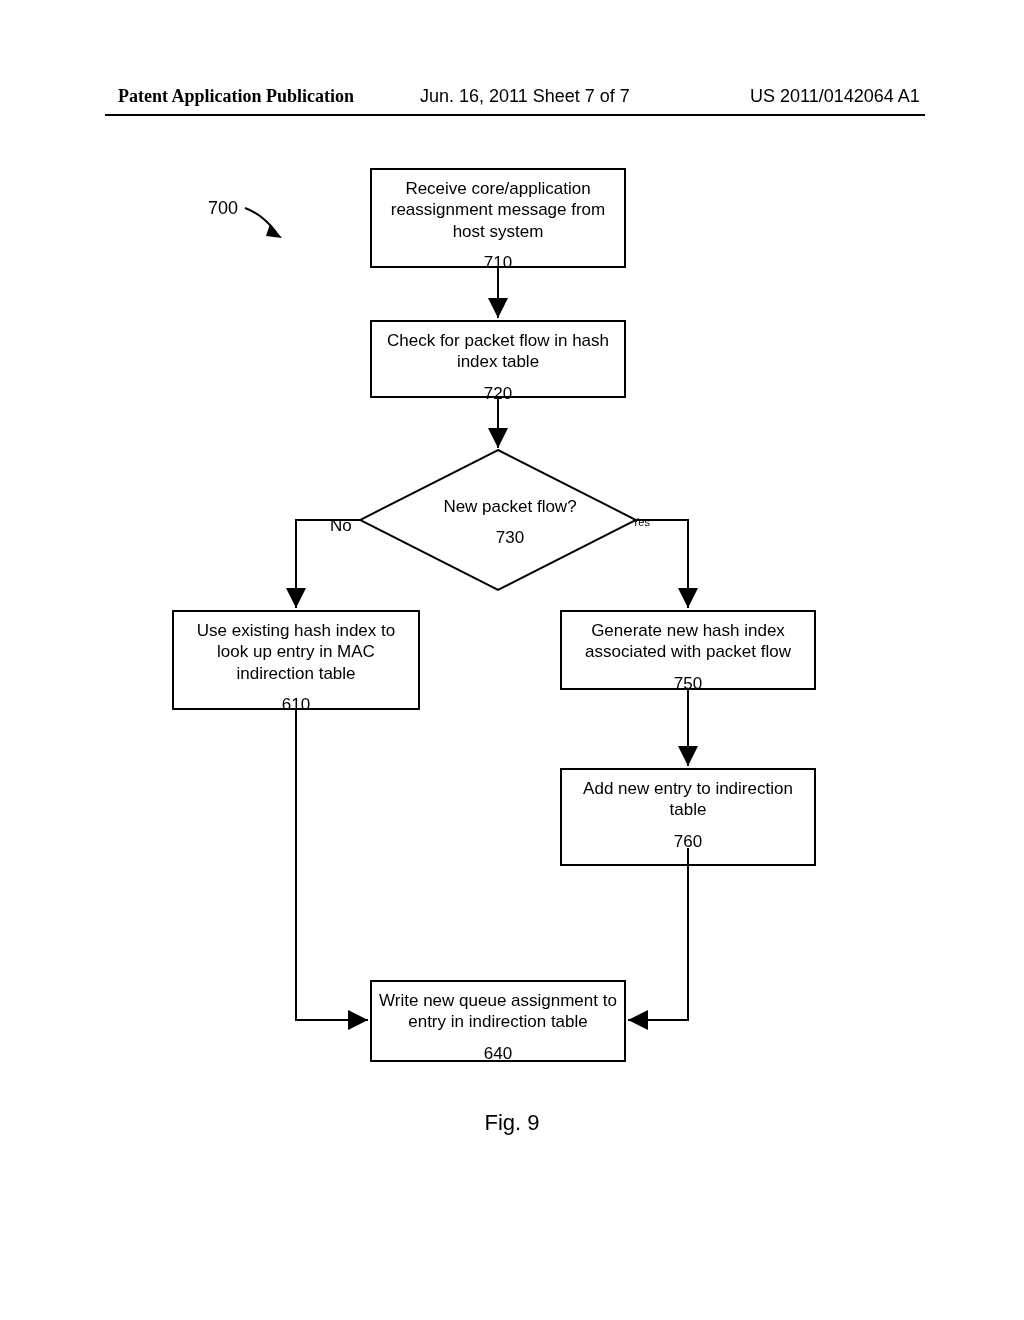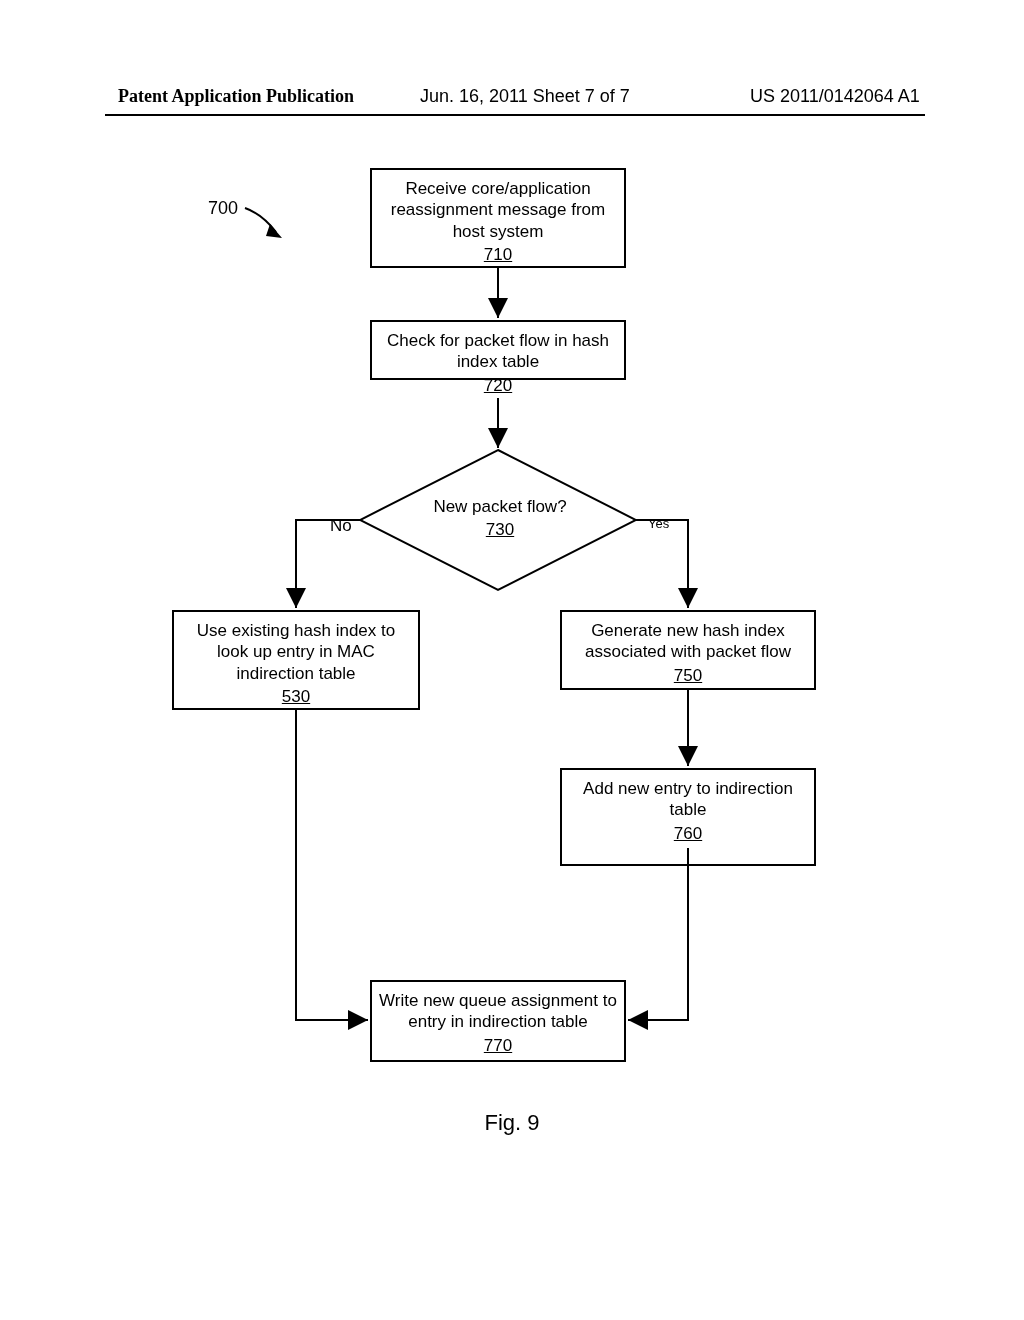--- a/index.html
+++ b/index.html
@@ -50,66 +50,65 @@
     position: absolute;
     border: 2px solid #000;
     text-align: center;
     font-size: 17px;
     line-height: 1.25;
     padding: 8px 6px;
     background: #fff;
     box-sizing: border-box;
   }
   .ref {
-    text-decoration: underline;
     display: block;
-    margin-top: 2px;
+    margin-top: 10px;
   }
 
   
   #b710 { left: 370px; top: 168px; width: 256px; height: 100px; }
-  #b720 { left: 370px; top: 320px; width: 256px; height: 60px; }
+  #b720 { left: 370px; top: 320px; width: 256px; height: 78px; }
   #b740 { left: 172px; top: 610px; width: 248px; height: 100px; }
   #b750 { left: 560px; top: 610px; width: 256px; height: 80px; }
   #b760 { left: 560px; top: 768px; width: 256px; height: 98px; }
   #b770 { left: 370px; top: 980px; width: 256px; height: 82px; }
 
   
   .diamond-wrap {
     position: absolute;
     left: 358px; top: 448px;
     width: 280px; height: 144px;
   }
   .diamond-wrap svg {
     position: absolute;
     left: 0; top: 0;
   }
   .diamond-text {
     position: absolute;
-    left: 2px; top: 48px;
+    left: 12px; top: 48px;
     width: 280px;
     text-align: center;
     font-size: 17px;
     line-height: 1.25;
   }
 
   .label700 {
     position: absolute;
     left: 208px; top: 198px;
     font-size: 18px;
   }
   .label-no {
     position: absolute;
     left: 330px; top: 516px;
     font-size: 17px;
   }
   .label-yes {
     position: absolute;
-    left: 648px; top: 516px;
-    font-size: 13px;
+    left: 632px; top: 516px;
+    font-size: 11px;
   }
   .figcap {
     position: absolute;
     left: 0;
     top: 1110px;
     width: 1024px;
     text-align: center;
     font-size: 22px;
   }
 
@@ -152,36 +151,36 @@
     <div class="diamond-text">
       <span>New packet flow?</span><br>
       <span class="ref" style="display:inline-block">730</span>
     </div>
   </div>
   <div class="label-no">No</div>
   <div class="label-yes">Yes</div>
 
   <div id="b740" class="box">
     <span>Use existing hash index to look up entry in MAC indirection table</span>
-    <span class="ref">530</span>
+    <span class="ref">610</span>
   </div>
 
   <div id="b750" class="box">
     <span>Generate new hash index associated with packet flow</span>
     <span class="ref">750</span>
   </div>
 
   <div id="b760" class="box">
     <span>Add new entry to indirection table</span>
     <span class="ref">760</span>
   </div>
 
   <div id="b770" class="box">
     <span>Write new queue assignment to entry in indirection table</span>
-    <span class="ref">770</span>
+    <span class="ref">640</span>
   </div>
 
   <div class="figcap">Fig. 9</div>
 
   <svg class="arrows">
     <defs>
       <marker id="ah" markerWidth="12" markerHeight="12" refX="10" refY="5" orient="auto">
         <path d="M0,0 L10,5 L0,10 Z" fill="#000"></path>
       </marker>
     </defs>

